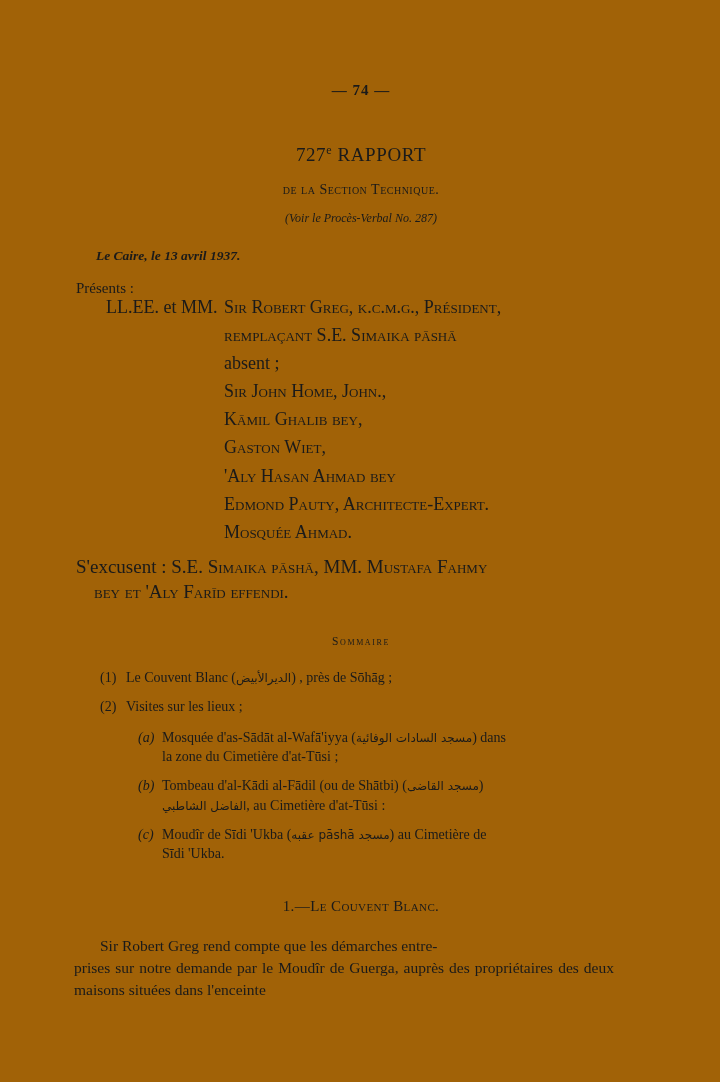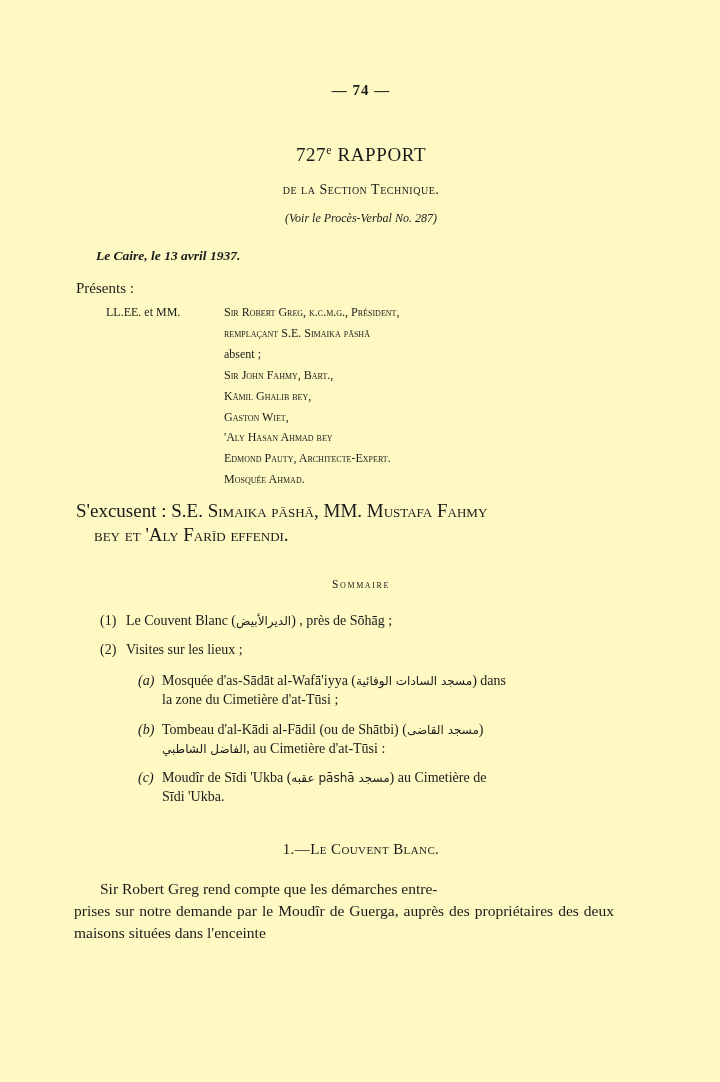--- a/index.html
+++ b/index.html
@@ -12,21 +12,21 @@
     height: 1082px;
     font-family: "Liberation Serif", serif;
     color: #1a1a1a;
     position: relative;
     overflow: hidden;
   }
   .page {
     width: 720px;
     height: 1082px;
     position: relative;
-    background: #fef9c3;
+    background: #a16207;
   }
   .content {
     position: absolute;
     left: 96px;
     top: 0;
     width: 530px;
   }
   .page-number {
     text-align: center;
     font-size: 15px;
@@ -66,22 +66,21 @@
     font-weight: bold;
     margin-top: 22px;
     padding-right: 18px;
   }
   .present-label {
     font-size: 15px;
     margin-top: 16px;
     margin-left: -20px;
   }
   .attendee-block {
-    margin-top: 8px;
-    font-size: 12px;
+    font-size: 18px;
     margin-left: 10px;
   }
   .attendee-row {
     display: block;
     margin-bottom: 6.5px;
     line-height: 1.18;
   }
   .lead-in {
     display: inline-block;
     width: 118px;
@@ -191,21 +190,21 @@
     <div class="dateline">Le Caire, le 13 avril 1937.</div>
 
     <div class="present-label">Présents :</div>
 
     <div class="attendee-block">
       <div class="attendee-row">
         <span class="lead-in">LL.EE. et MM.</span><span class="attendee-name sc">Sir Robert Greg, k.c.m.g., Président,</span>
       </div>
       <div class="indent-names sc">remplaçant S.E. Simaika pāshā</div>
       <div class="indent-names">absent ;</div>
-      <div class="indent-names sc">Sir John Fahmy, Bart.,</div>
+      <div class="indent-names sc">Sir John Home, John.,</div>
       <div class="indent-names sc">Kāmil Ghalib bey,</div>
       <div class="indent-names sc">Gaston Wiet,</div>
       <div class="indent-names sc">'Aly Hasan Ahmad bey</div>
       <div class="indent-names sc">Edmond Pauty, Architecte-Expert.</div>
       <div class="indent-names sc">Mosquée Ahmad.</div>
     </div>
 
     <div class="excuse">
       <span>S'excusent :</span><span class="sc"> S.E. Simaika pāshā, MM. Mustafa Fahmy</span>
       <span class="cont sc">bey et 'Aly Farīd effendi.</span>

